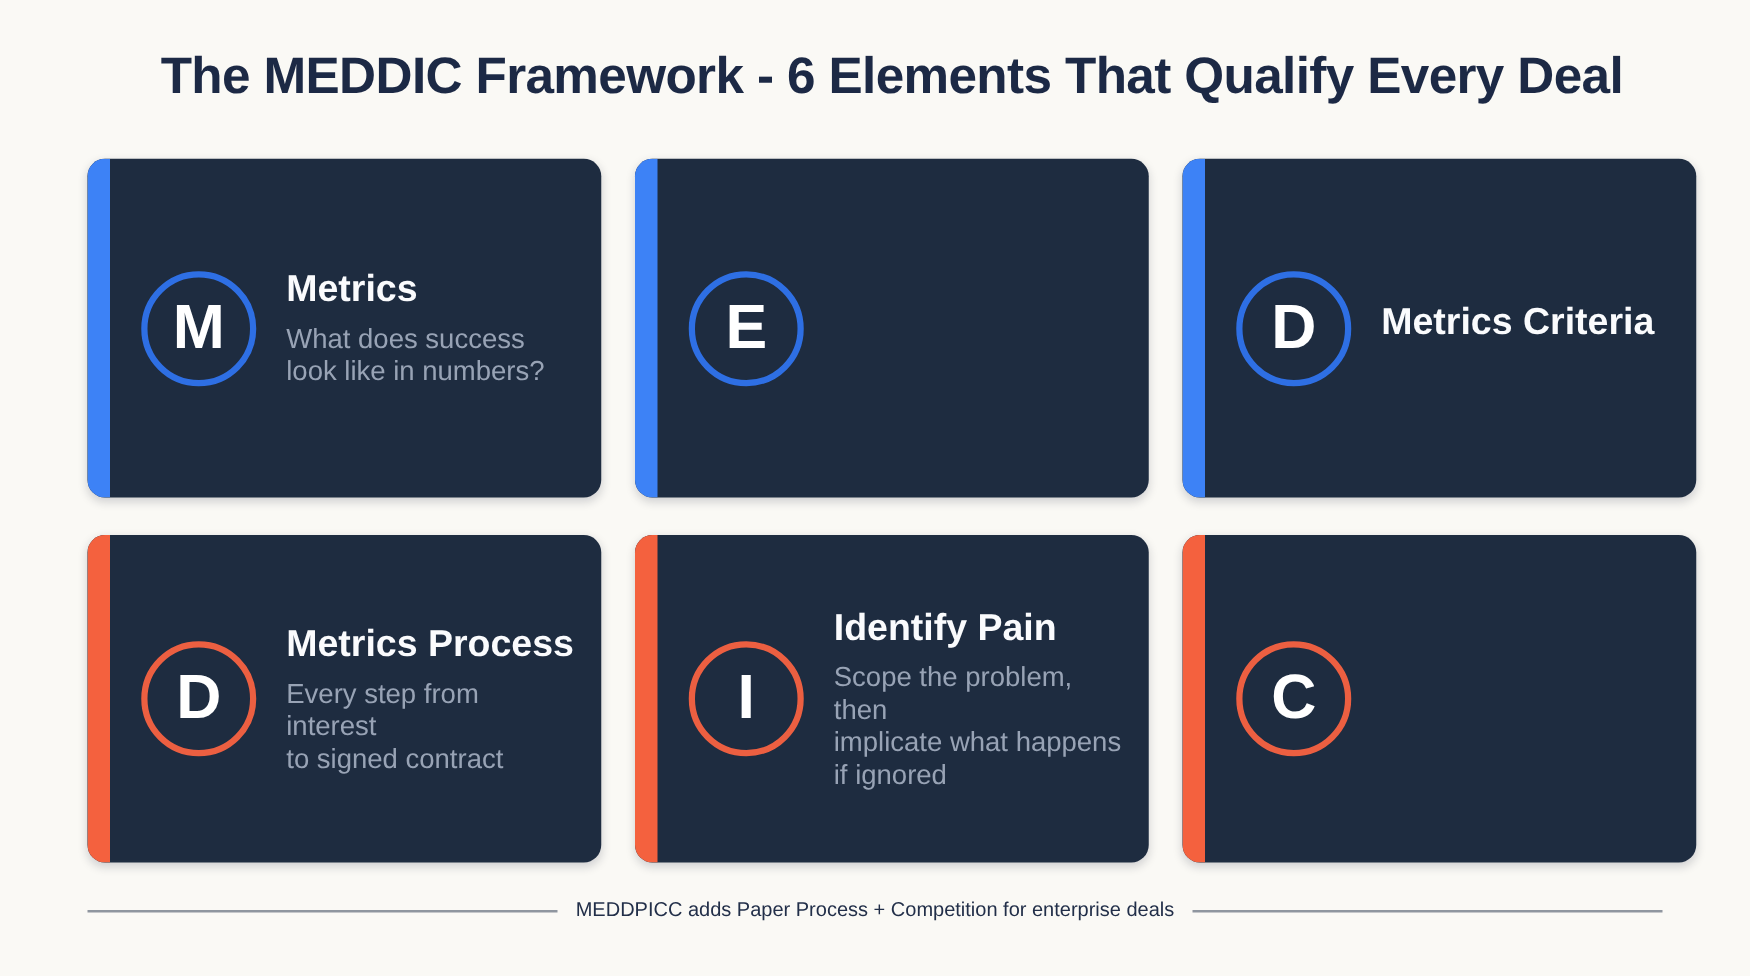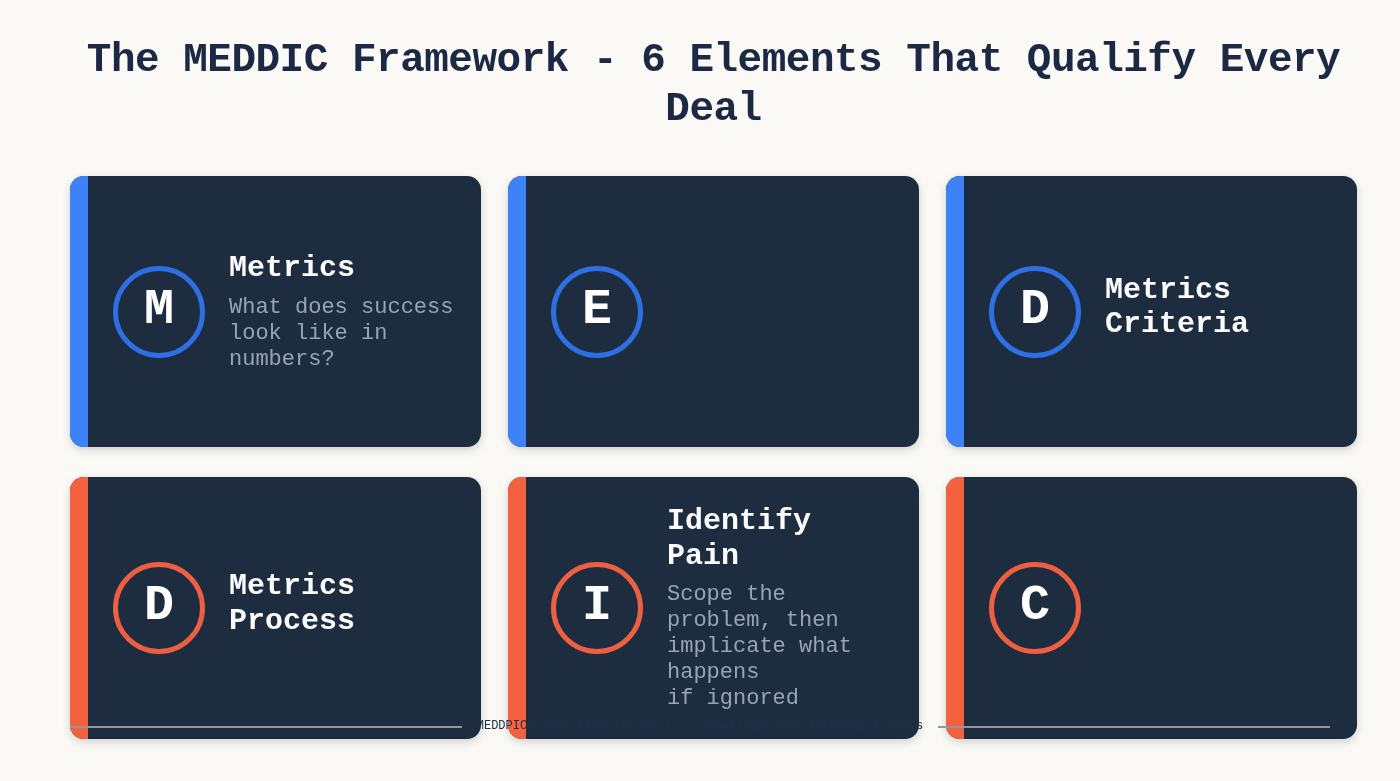--- a/index.html
+++ b/index.html
@@ -7,21 +7,20 @@
   body {
     font-family: "Liberation Sans", sans-serif;
     background: #faf9f5;
     overflow: hidden;
   }
   .canvas {
     width: 1400px;
     height: 582px;
     padding: 36px 43px 0 70px;
     position: relative;
-    font-family: Liberation Mono, monospace;
   }
   h1.page-title {
     text-align: center;
     font-size: 41px;
     font-weight: 700;
     letter-spacing: -0.5px;
     color: #1c2945;
     line-height: 1.2;
   }
   .grid {
@@ -90,21 +89,21 @@
     gap: 15px;
   }
   .rule {
     flex: 1 1 auto;
     height: 2px;
     background: #8f969f;
   }
   .note {
     flex: 0 0 auto;
     color: #222f49;
-    font-size: 12px;
+    font-size: 16px;
     line-height: 1.3;
     white-space: nowrap;
   }
 </style>
 </head>
 <body>
 
 <div class="canvas">
   <h1 class="page-title">The MEDDIC Framework - 6 Elements That Qualify Every Deal</h1>
 
@@ -138,20 +137,22 @@
     </div>
   </div>
 
   <div class="card" style="--accent: #f4613e; --ring: #ec5f41;">
     <div class="stripe"></div>
     <div class="badge">
       <span class="letter">D</span>
     </div>
     <div class="text">
       <div class="card-title">Metrics Process</div>
+      <div class="card-desc">Every step from interest
+to signed contract</div>
     </div>
   </div>
 
   <div class="card" style="--accent: #f4613e; --ring: #ec5f41;">
     <div class="stripe"></div>
     <div class="badge">
       <span class="letter">I</span>
     </div>
     <div class="text">
       <div class="card-title">Identify Pain</div>

